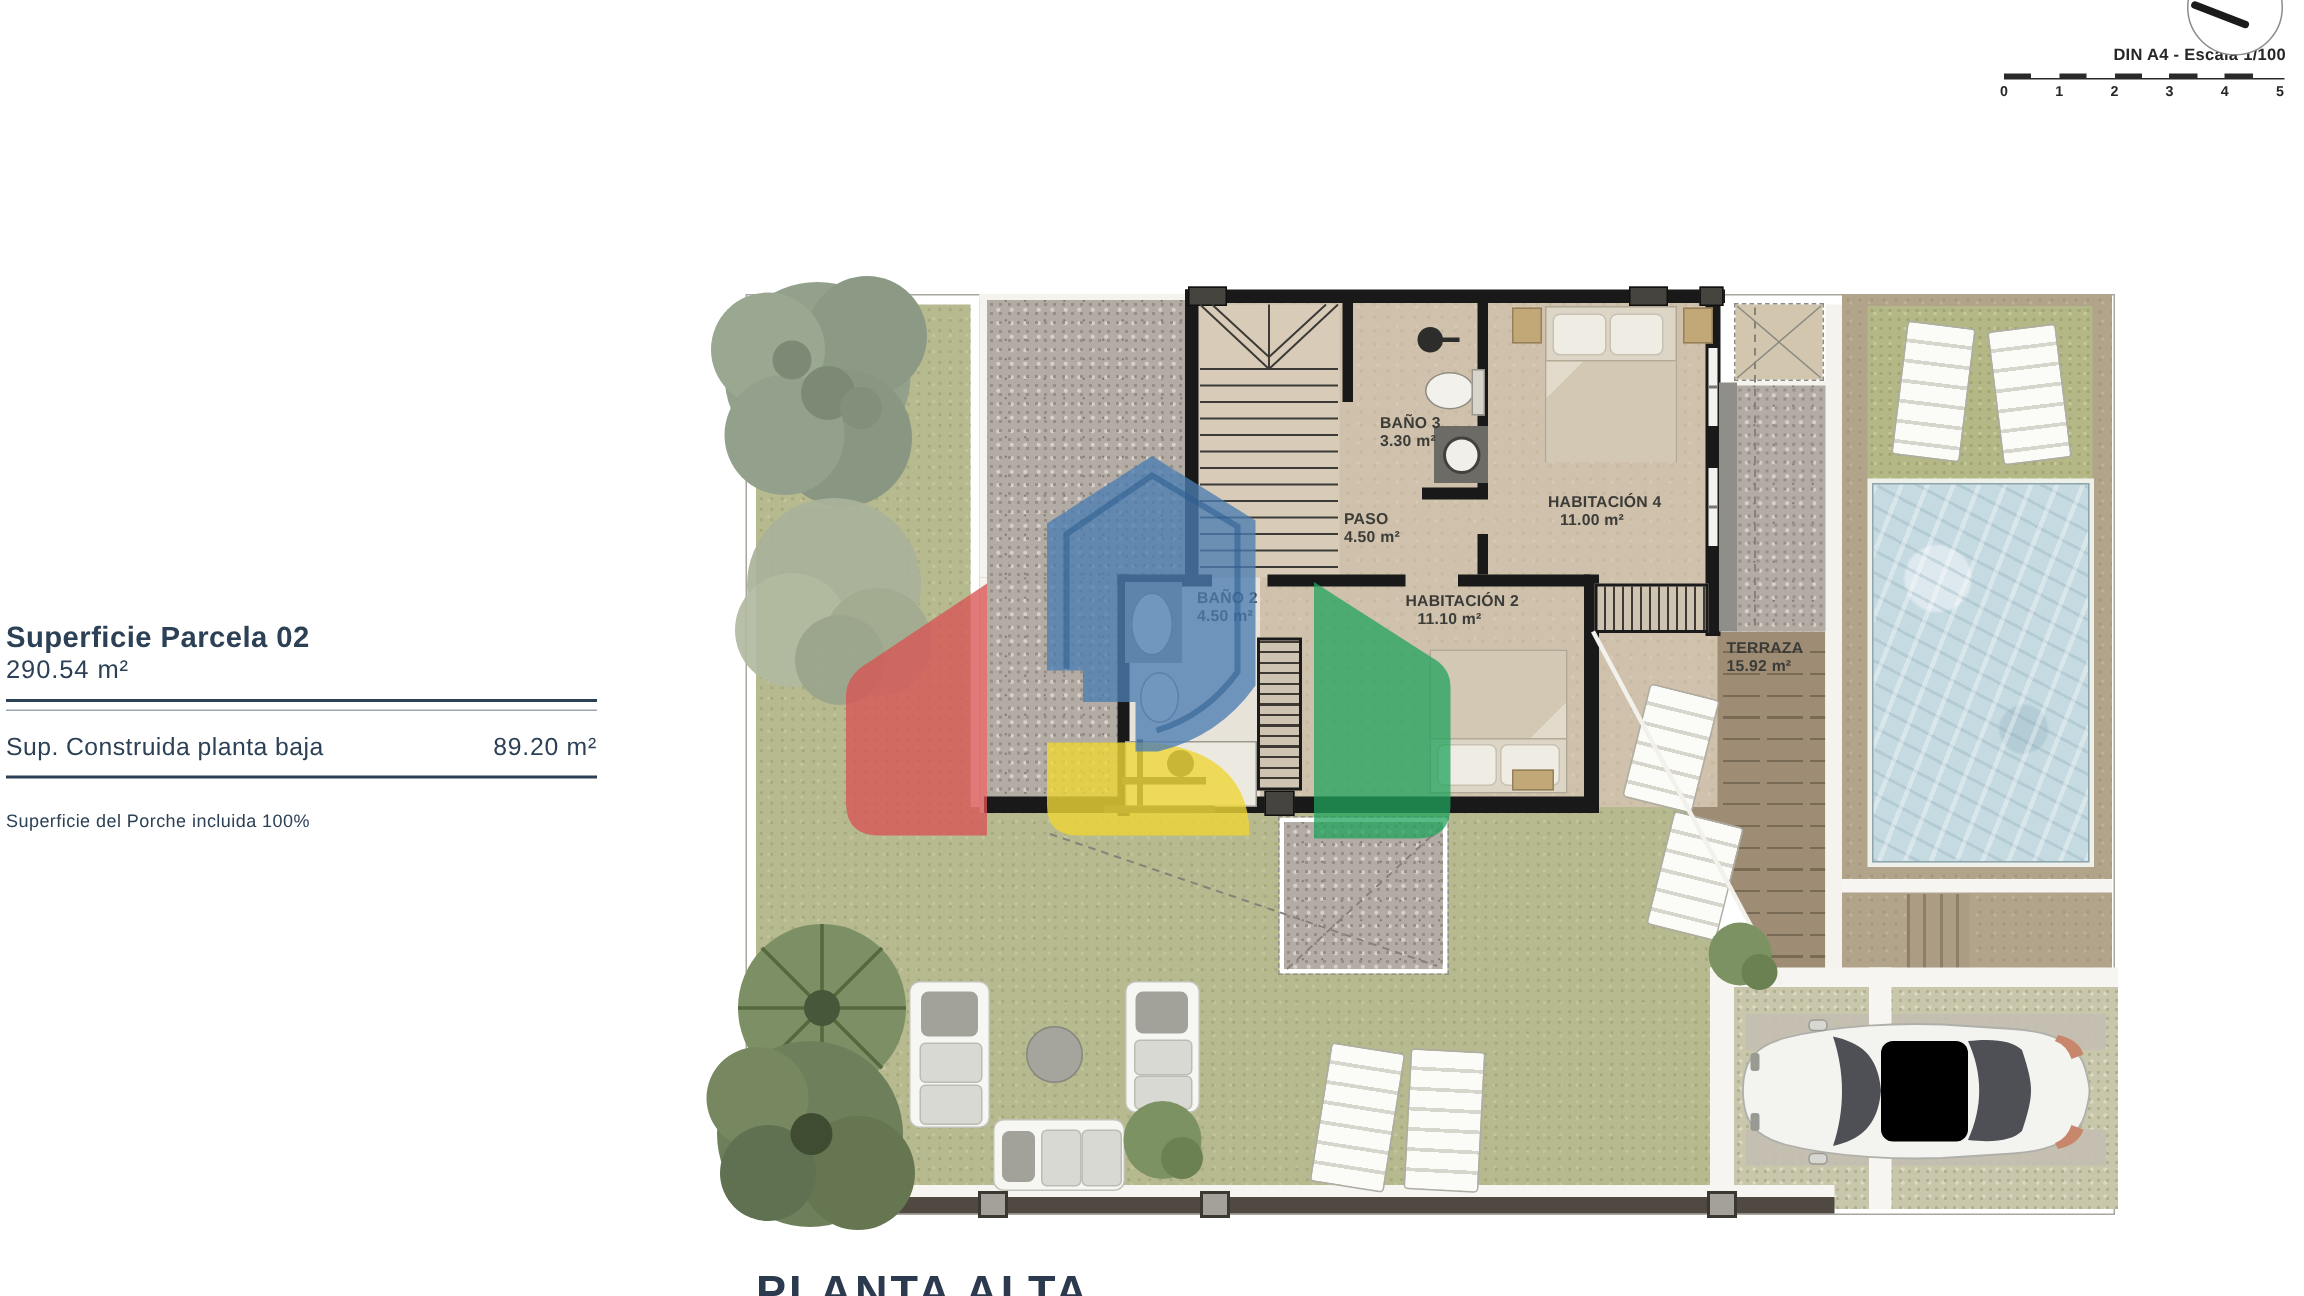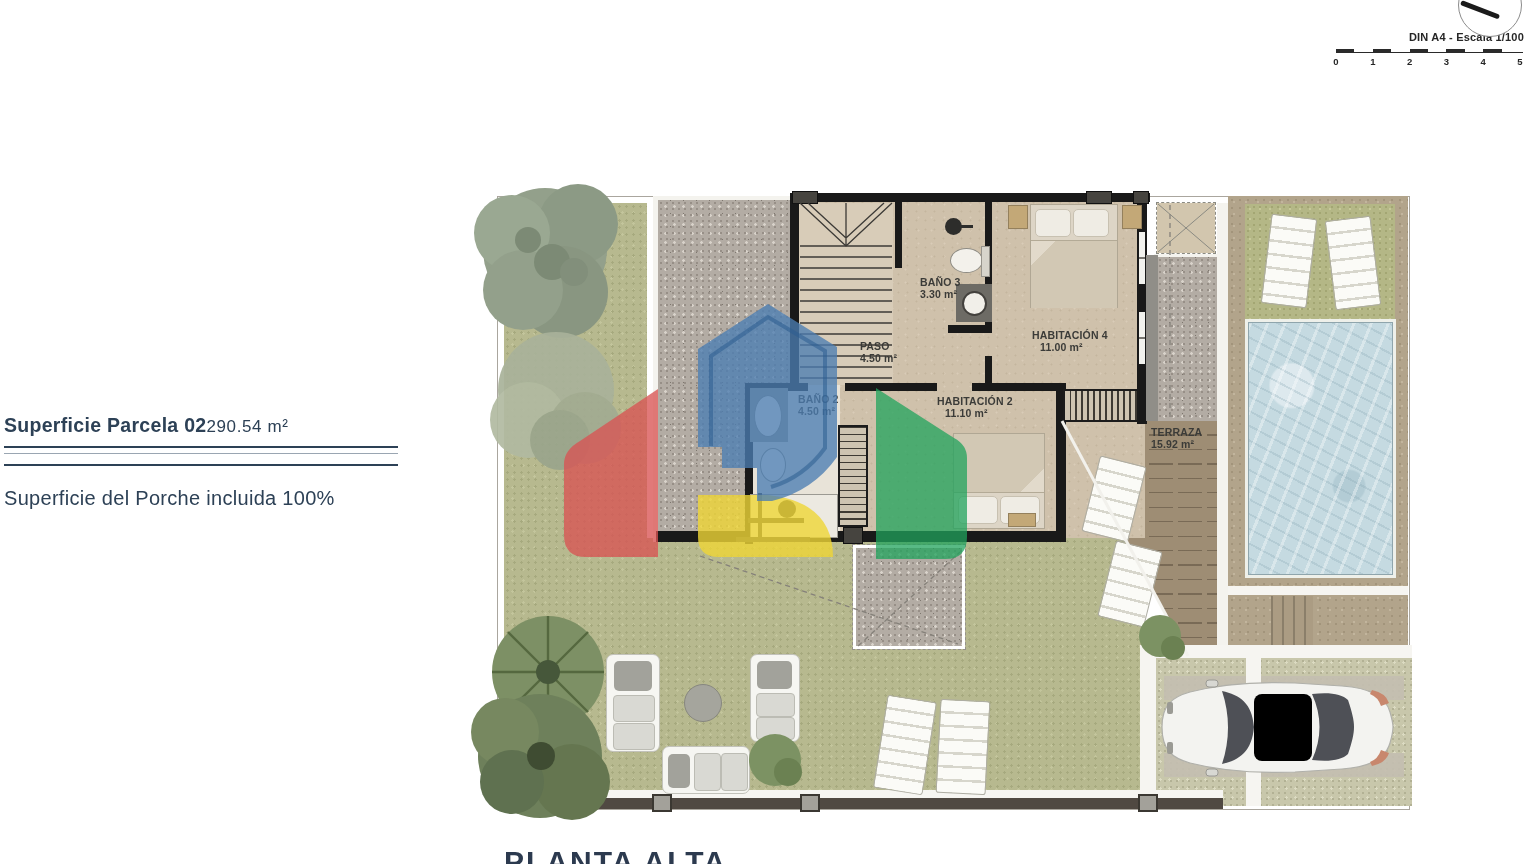--- a/index.html
+++ b/index.html
@@ -52,32 +52,32 @@
   .sofa .back{position:absolute;background:#a2a29b;border-radius:5px;}
   .sofa .cush{position:absolute;background:#d9d9d3;border:1px solid #bcbcb4;border-radius:4px;}
   .fix{position:absolute;}
   .oval{border-radius:50%;background:#f3f1eb;border:1.6px solid #8d8b83;box-sizing:border-box;}
   
   .rl{position:absolute;font-weight:700;font-size:10.5px;line-height:1.18;color:#3b3b38;
       letter-spacing:.15px;white-space:nowrap;}
   .rl .ind{padding-left:8px;}
   
   .summary{position:absolute;left:4px;top:414px;width:394px;color:#2d4156;}
-  .sum-title{display:flex;justify-content:flex-start;align-items:baseline;}
+  .sum-title{display:flex;justify-content:flex-start;align-items:baseline;flex-direction:column;}
   .sum-title .lab{font-size:19.5px;font-weight:700;letter-spacing:.3px;}
   .sum-title .val{font-size:17px;letter-spacing:.6px;}
   .rule-a{margin-top:9px;height:5px;border-top:2.5px solid #2d4156;border-bottom:1px solid #9aa6b2;}
   .sum-rows{margin-top:10px;}
   .sum-row{display:flex;justify-content:space-between;font-size:16.5px;line-height:28px;letter-spacing:.3px;}
   .sum-row .val{letter-spacing:.5px;}
   .rule-b{margin-top:5px;border-top:2px solid #2d4156;}
   .sum-total{display:flex;justify-content:space-between;align-items:flex-start;margin-top:9px;}
   .sum-total .lab{font-size:16.5px;letter-spacing:.3px;}
   .sum-total .val{font-size:13.5px;letter-spacing:.4px;margin-top:1px;}
-  .sum-note{margin-top:21px;font-size:20px;letter-spacing:.3px;}
+  .sum-note{margin-top:21px;font-size:12px;letter-spacing:.3px;}
   
   .scalebox{position:absolute;left:1330px;top:31px;width:196px;color:#262626;}
   .scale-label{text-align:right;font-size:11px;font-weight:700;letter-spacing:.2px;padding-right:2px;}
   .scale-bar{position:relative;margin-top:4px;height:9px;}
   .scale-line{position:absolute;left:6px;right:3px;top:5px;border-top:1.6px solid #2a2a2a;}
   .scale-dash{position:absolute;top:1.5px;height:3.5px;width:18.4px;background:#2a2a2a;}
   .scale-ticks{position:relative;height:12px;}
   .scale-ticks span{position:absolute;transform:translateX(-50%);font-size:9.5px;font-weight:700;}
   
   .compass{position:absolute;left:1458px;top:-27px;width:62px;height:62px;border:1.6px solid #8c8c8c;
@@ -93,20 +93,24 @@
 
 <div class="page">
 
   <section class="summary">
     <div class="sum-title">
       <span class="lab">Superficie Parcela 02</span>
       <span class="val">290.54 m²</span>
     </div>
     <div class="rule-a"></div>
     <div class="sum-rows">
+      <div class="sum-row">
+        <span class="lab">Sup. Construida planta baja</span>
+        <span class="val">89.20 m²</span>
+      </div>
     </div>
     <div class="rule-b"></div>
     <div class="sum-note">Superficie del Porche incluida 100%</div>
   </section>
 
   <div class="scalebox">
     <div class="scale-label">DIN A4 - Escala 1/100</div>
     <div class="scale-bar">
       <div class="scale-line"></div>
       <div class="scale-dash" style="left:6px"></div>
@@ -246,21 +250,21 @@
   <div class="a lg" style="left:1330px;top:218px;width:46px;height:90px;transform:rotate(-7deg)"></div>
   <div class="a lg" style="left:1090px;top:460px;width:48px;height:78px;transform:rotate(14deg)"></div>
   <div class="a lg" style="left:1106px;top:545px;width:48px;height:78px;transform:rotate(14deg)"></div>
   <div class="a lg" style="left:880px;top:698px;width:50px;height:94px;transform:rotate(9deg)"></div>
   <div class="a lg" style="left:938px;top:700px;width:50px;height:94px;transform:rotate(3deg)"></div>
 
   <div class="rl" style="left:920px;top:276px">
     <div>BAÑO 3</div>
       <div>3.30 m²</div>
   </div>
-  <div class="rl" style="left:860px;top:340px">
+  <div class="rl" style="left:896px;top:340px">
     <div>PASO</div>
       <div>4.50 m²</div>
   </div>
   <div class="rl" style="left:1032px;top:329px">
     <div>HABITACIÓN 4</div>
       <div class="ind">11.00 m²</div>
   </div>
   <div class="rl" style="left:798px;top:393px">
     <div>BAÑO 2</div>
       <div>4.50 m²</div>

